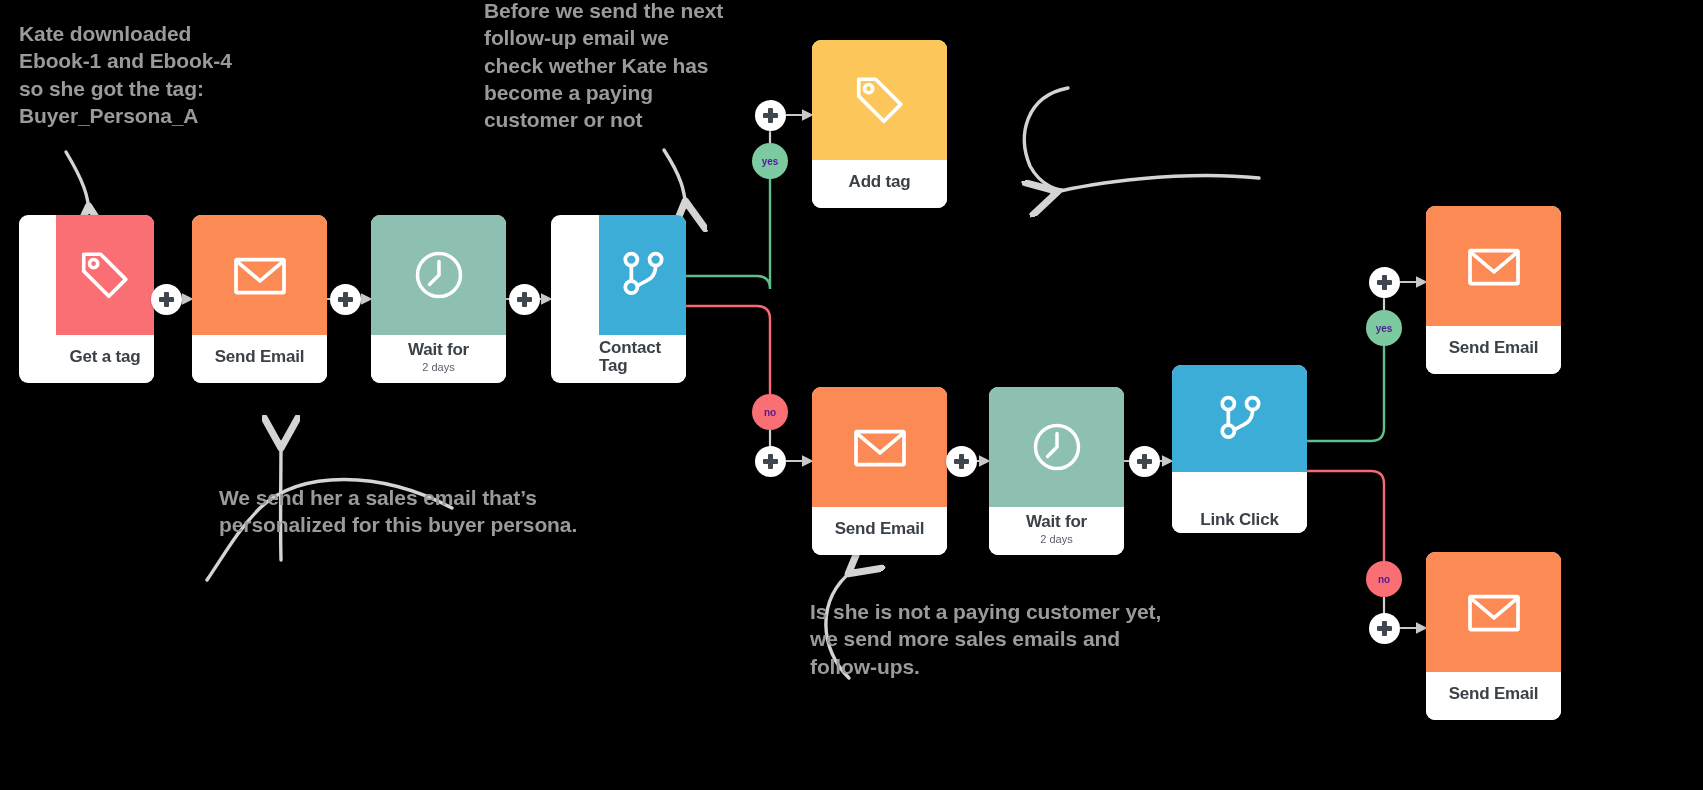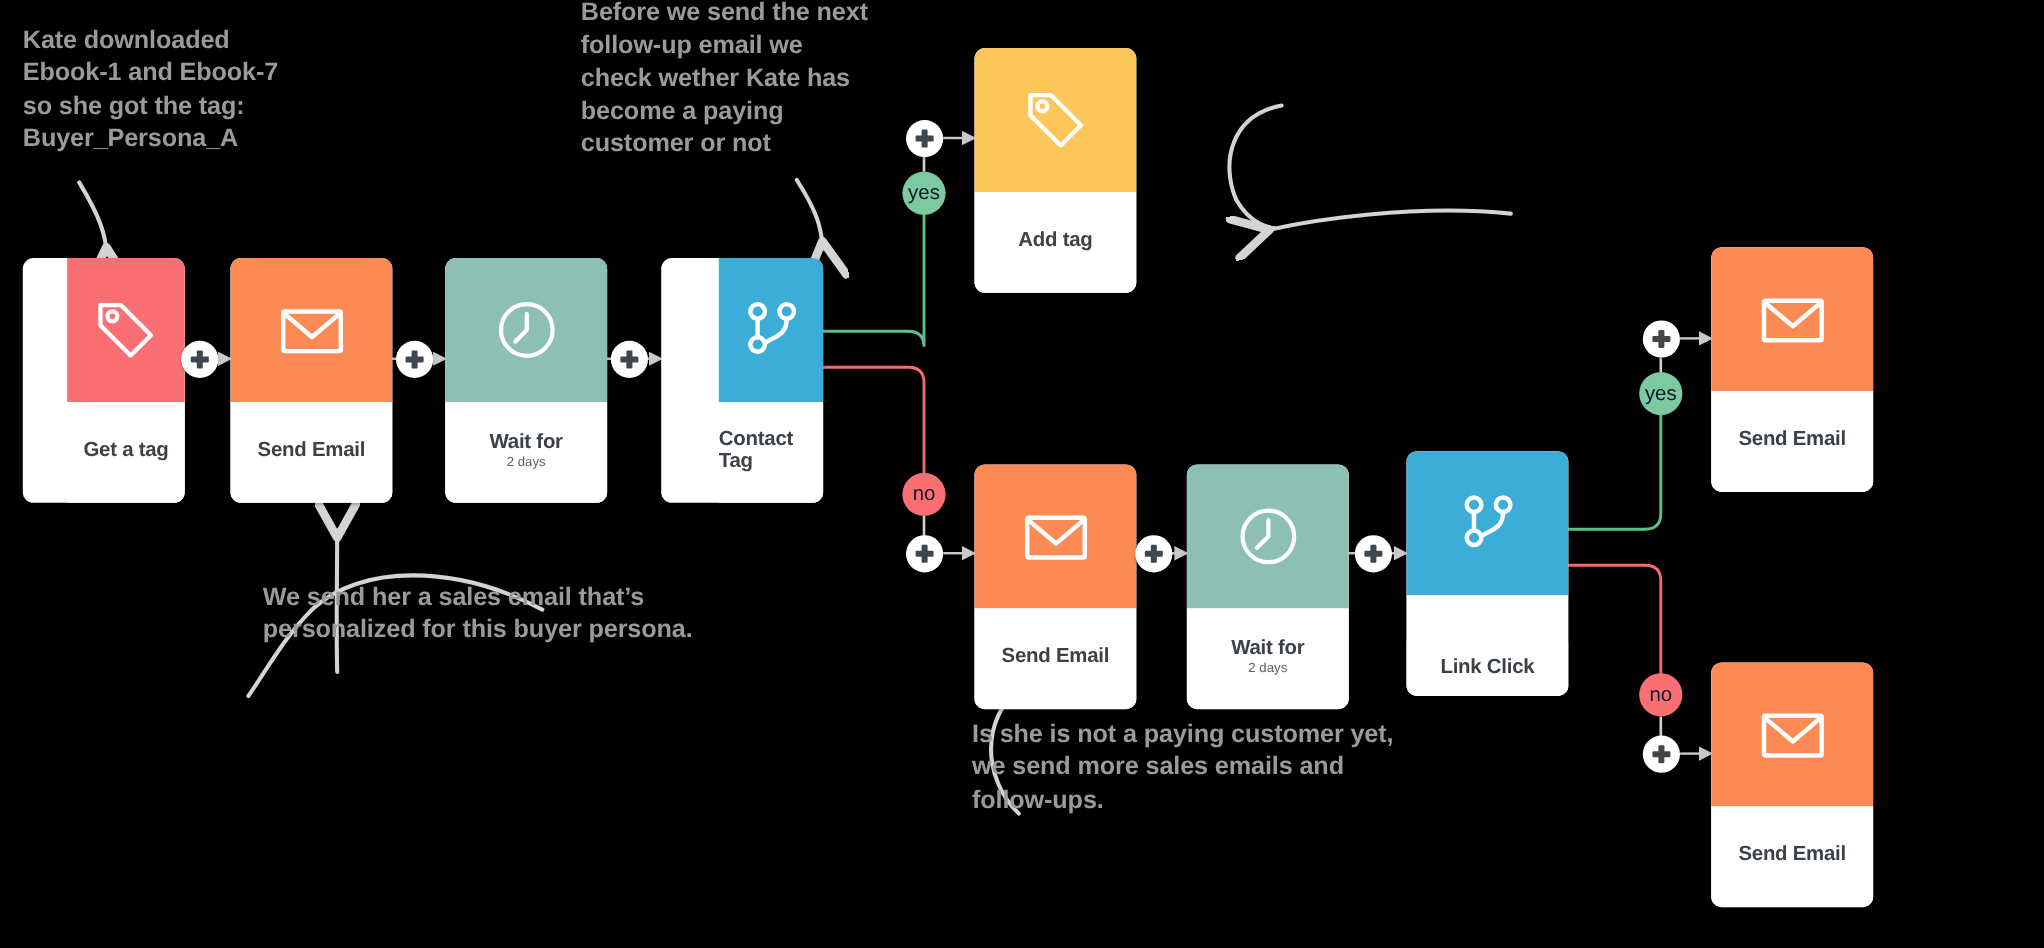--- a/index.html
+++ b/index.html
@@ -10,21 +10,21 @@
     font-family:"Liberation Sans", sans-serif;
   }
   #canvas { position:absolute; inset:0; width:1703px; height:790px; }
 
   
   #wires { position:absolute; left:0; top:0; width:1703px; height:790px; pointer-events:none; }
 
   
   .node {
     position:absolute;
-    width:135px; height:204px;
+    width:135px; height:168px;
     background:#fff;
     border-radius:9px;
     box-shadow:0 1px 3px rgba(0,0,0,.25);
     overflow:hidden;
     display:flex; flex-direction:column;
   }
   .node .head {
     height:120px;
     display:flex; align-items:center; justify-content:center;
   }
@@ -66,21 +66,21 @@
     content:""; position:absolute; background:#3f464d; border-radius:1px;
   }
   .plus::before { width:15px; height:5px; }
   .plus::after  { width:5px; height:15px; }
 
   
   .badge {
     position:absolute;
     width:36px; height:36px; border-radius:50%;
     display:flex; align-items:center; justify-content:center;
-    color:#0f172a; font-size:17px; font-weight:normal;
+    color:#4c1d95; font-size:10px; font-weight:bold;
     z-index:5;
   }
   .badge.yes { background:#7DC9A0; }
   .badge.no  { background:#FA6F74; }
 
   
   .note {
     position:absolute;
     color:#9a9a9a;
     font-size:21px;
@@ -249,21 +249,21 @@
           <path d="M12 6.6 L12 12 L8.2 15.8"></path>
         </svg>
       </span>
     </div>
     <div class="foot">
       <div class="title">Wait for</div>
       <div class="sub">2 days</div>
     </div>
   </div>
 
-  <div class="node" style="left:1172px; top:376px;gap:39px;">
+  <div class="node" style="left:1172px; top:365px;gap:39px;">
     <div class="head c-blue">
       <span>
         <svg width="56" height="56" viewBox="0 0 24 24" fill="none" stroke="#fff" stroke-width="1.6" stroke-linecap="round">
           <circle cx="7" cy="5.4" r="2.6"></circle>
           <circle cx="17.4" cy="5.4" r="2.6"></circle>
           <circle cx="7" cy="17.2" r="2.6"></circle>
           <path d="M7 8 L7 14.6"></path>
           <path d="M17.4 8 C17.4 14.2 12.6 14.4 9.7 16.6"></path>
         </svg>
       </span>
@@ -318,21 +318,21 @@
     <span>no</span>
   </div>
   <div class="badge yes" style="left:1366px; top:310px;">
     <span>yes</span>
   </div>
   <div class="badge no" style="left:1366px; top:561px;">
     <span>no</span>
   </div>
 
   <div class="note" style="left:19px; top:20px;">Kate downloaded
-Ebook-1 and Ebook-7
+Ebook-1 and Ebook-4
 so she got the tag:
 Buyer_Persona_A</div>
 
   <div class="note" style="left:484px; top:-3px;">Before we send the next
 follow-up email we
 check wether Kate has
 become a paying
 customer or not</div>
 
 

